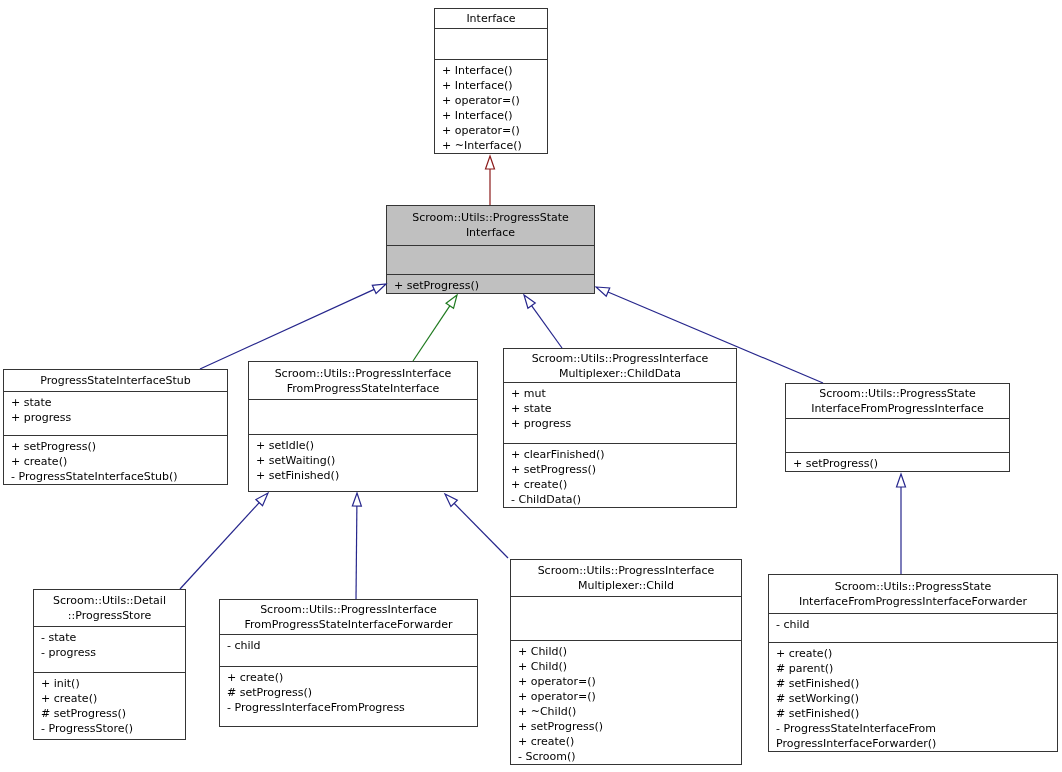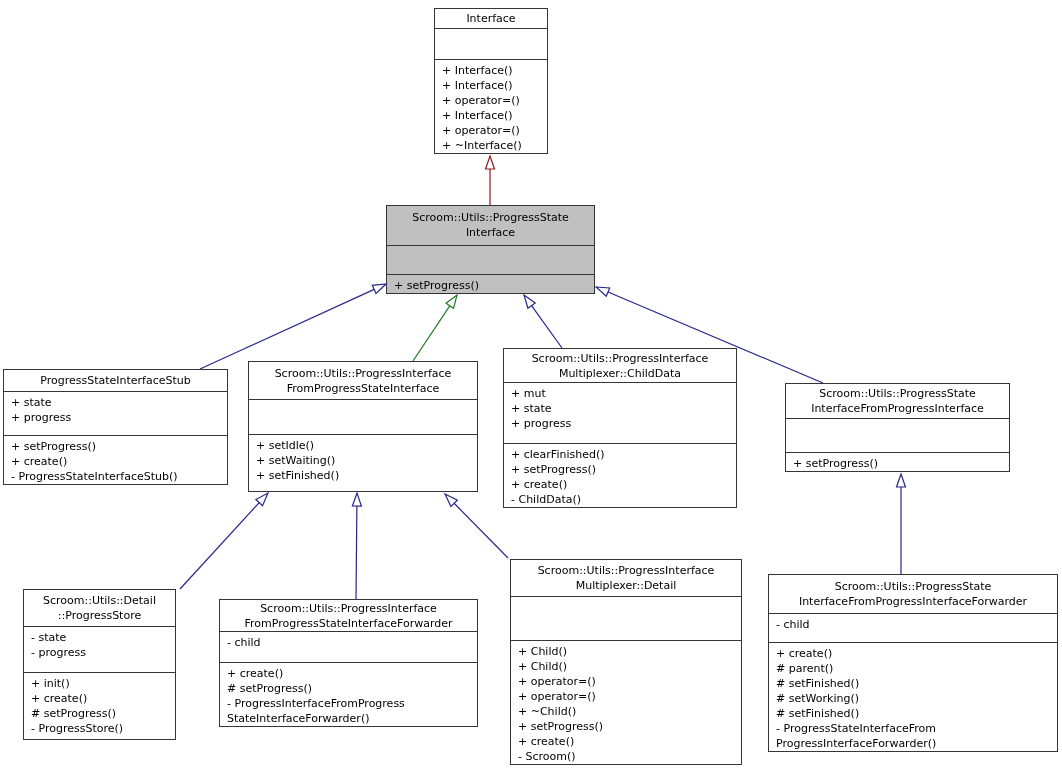--- a/index.html
+++ b/index.html
@@ -127,21 +127,21 @@
     <div class="cmp title-cmp" style="height:35px;">
         <div>Scroom::Utils::ProgressState</div>
         <div>InterfaceFromProgressInterface</div>
       </div>
     <div class="cmp body-cmp" style="height:27px;"></div>
     <div class="cmp body-cmp methods-cmp">
         <div>+ setProgress()</div>
       </div>
   </div>
 
-  <div class="uml-box" style="left:23px; top:589px; width:153px; height:151px;">
+  <div class="uml-box" style="left:33px; top:589px; width:153px; height:151px;">
     <div class="cmp title-cmp" style="height:36px;">
         <div>Scroom::Utils::Detail</div>
         <div>::ProgressStore</div>
       </div>
     <div class="cmp body-cmp" style="height:38px;">
         <div>- state</div>
         <div>- progress</div>
       </div>
     <div class="cmp body-cmp methods-cmp">
         <div>+ init()</div>
@@ -156,28 +156,27 @@
         <div>Scroom::Utils::ProgressInterface</div>
         <div>FromProgressStateInterfaceForwarder</div>
       </div>
     <div class="cmp body-cmp" style="height:24px;">
         <div>- child</div>
       </div>
     <div class="cmp body-cmp methods-cmp">
         <div>+ create()</div>
         <div># setProgress()</div>
         <div>- ProgressInterfaceFromProgress</div>
-        <div>StateInterfaceForwarder()</div>
       </div>
   </div>
 
   <div class="uml-box" style="left:510px; top:559px; width:232px; height:206px;">
     <div class="cmp title-cmp" style="height:38px;">
         <div>Scroom::Utils::ProgressInterface</div>
-        <div>Multiplexer::Detail</div>
+        <div>Multiplexer::Child</div>
       </div>
     <div class="cmp body-cmp" style="height:38px;">
       </div>
     <div class="cmp body-cmp methods-cmp">
         <div>+ Child()</div>
         <div>+ Child()</div>
         <div>+ operator=()</div>
         <div>+ operator=()</div>
         <div>+ ~Child()</div>
         <div>+ setProgress()</div>

